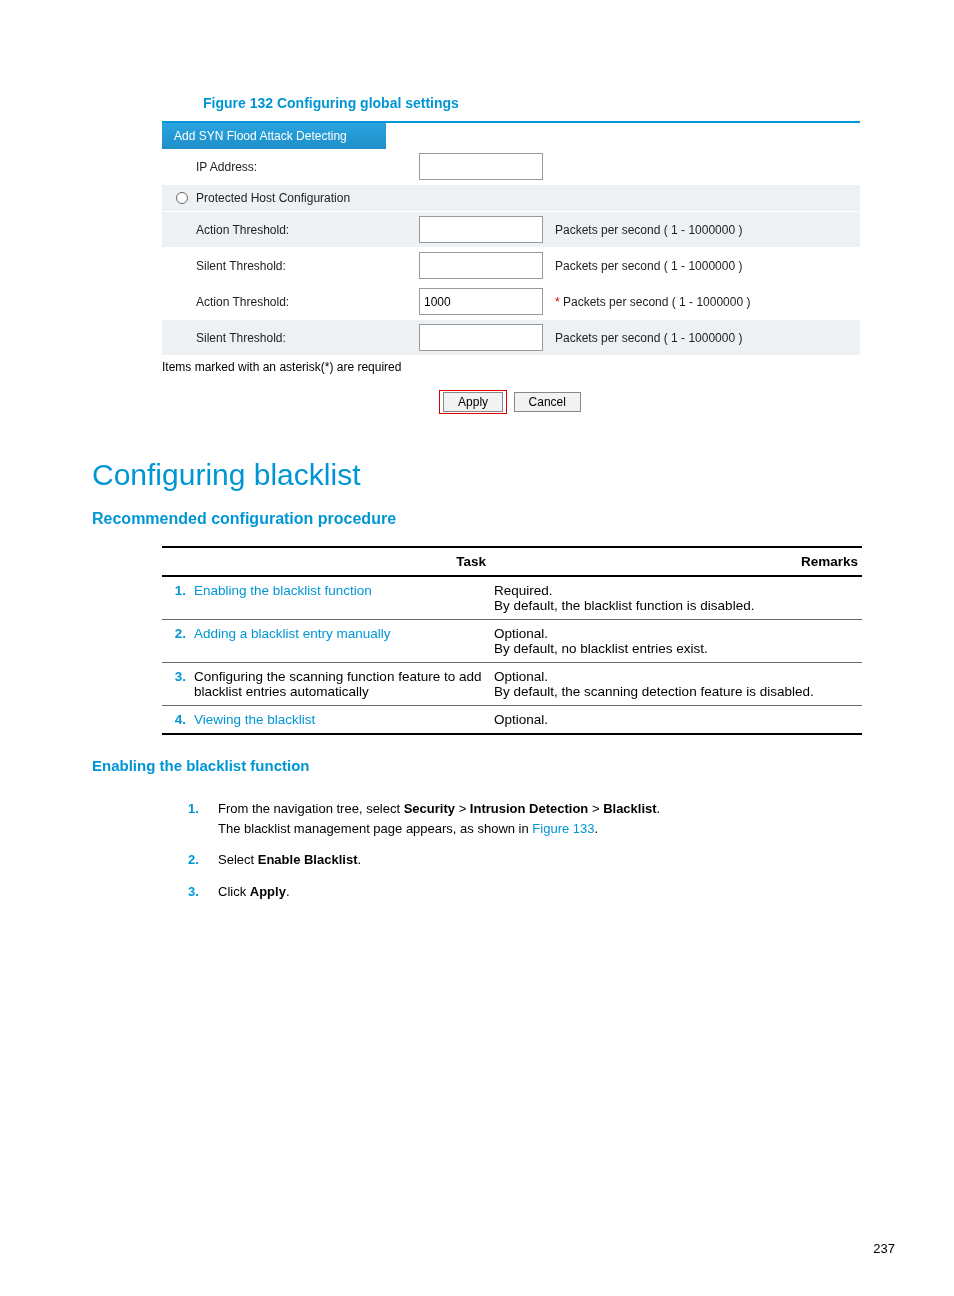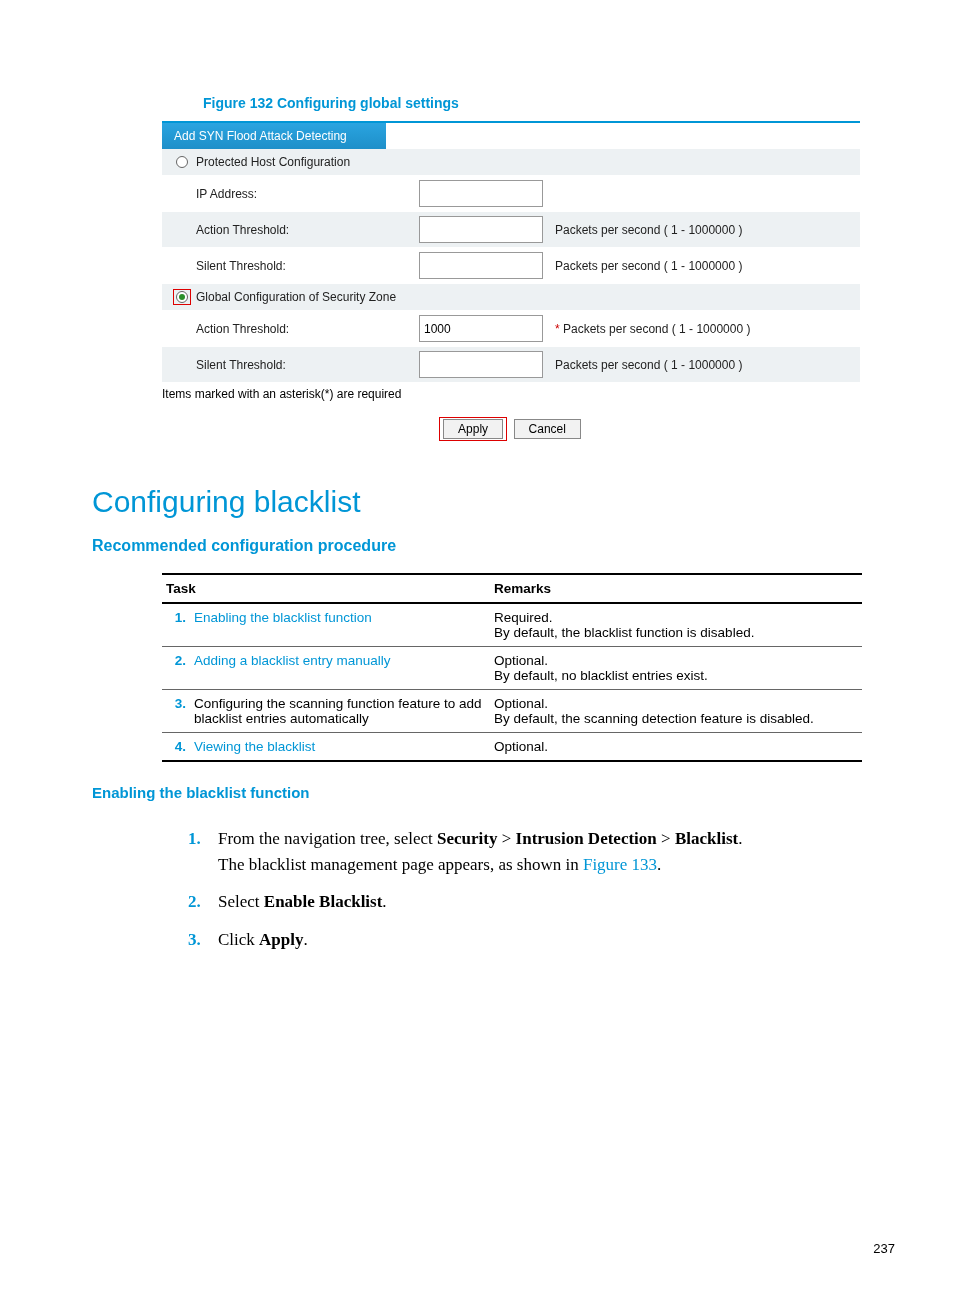--- a/index.html
+++ b/index.html
@@ -82,40 +82,39 @@
     font-weight: bold;
     margin: 22px 0 12px 0;
   }
   table.proc {
     width: 700px;
     margin-left: 70px;
     border-collapse: collapse;
     font-size: 13.5px;
   }
   table.proc th {
-    text-align: left;
+    text-align: right;
     font-weight: bold;
     padding: 6px 4px;
     border-top: 2px solid #000;
     border-bottom: 2px solid #000;
   }
   table.proc td {
     padding: 6px 4px;
     border-bottom: 1px solid #666;
     vertical-align: top;
   }
   table.proc tr.lastrow td { border-bottom: 2px solid #000;}
   .numcell { width:28px; color:#0096d6; font-weight:bold; text-align:right; padding-right:8px;}
   .linktxt { color:#0096d6; }
   ol.steps {
     margin: 25px 0 0 96px;
-    font-size: 17px;
+    font-size: 13px;
     list-style: none;
     counter-reset: step;
-    font-family: Liberation Serif, serif;
   }
   ol.steps li {
     counter-increment: step;
     margin-bottom: 12px;
     padding-left: 30px;
     position: relative;
     line-height: 1.5;
   }
   ol.steps li::before {
     content: counter(step) ".";
@@ -128,52 +127,42 @@
 </style>
 </head>
 <body>
 
 <div class="page">
   <div class="figcap">Figure 132 Configuring global settings</div>
 
   <div class="panel-wrap">
     <div class="tab">Add SYN Flood Attack Detecting</div>
 
+    <div class="form-row">
+      <div class="radio-col"></div>
+      <div class="label-col">IP Address:</div>
+      <div class="input-col"><input style=""></div>
+    </div>
     <div class="form-row zebra">
       <div class="radio-col">
           <span class="radio-outer"></span>
         </div>
       <div class="label-col">Protected Host Configuration</div>
     </div>
+    <div class="form-row zebra">
+      <div class="radio-col"></div>
+      <div class="label-col">Action Threshold:</div>
+      <div class="input-col"><input style=""></div>
+      <div class="hint-col">Packets per second ( 1 - 1000000 )</div>
+    </div>
     <div class="form-row">
       <div class="radio-col"></div>
-      <div class="label-col">IP Address:</div>
-      <div class="input-col"><input style=""></div>
-    </div>
-    <div class="form-row zebra">
-      <div class="radio-col"></div>
-      <div class="label-col">Action Threshold:</div>
+      <div class="label-col">Silent Threshold:</div>
       <div class="input-col"><input style=""></div>
       <div class="hint-col">Packets per second ( 1 - 1000000 )</div>
-    </div>
-    <div class="form-row">
-      <div class="radio-col"></div>
-      <div class="label-col">Silent Threshold:</div>
-      <div class="input-col"><input style=""></div>
-      <div class="hint-col">Packets per second ( 1 - 1000000 )</div>
-    </div>
-    <div class="form-row zebra">
-      <div class="radio-col">
-          <span class="highlight-red">
-            <span class="radio-outer">
-              <span class="radio-dot"></span>
-            </span>
-          </span>
-        </div>
-      <div class="label-col">Global Configuration of Security Zone</div>
     </div>
     <div class="form-row">
       <div class="radio-col"></div>
       <div class="label-col">Action Threshold:</div>
       <div class="input-col"><input value="1000" style=""></div>
       <div class="hint-col"><span class="req">*</span> <span>Packets per second ( 1 - 1000000 )</span></div>
     </div>
     <div class="form-row zebra">
       <div class="radio-col"></div>
       <div class="label-col">Silent Threshold:</div>

